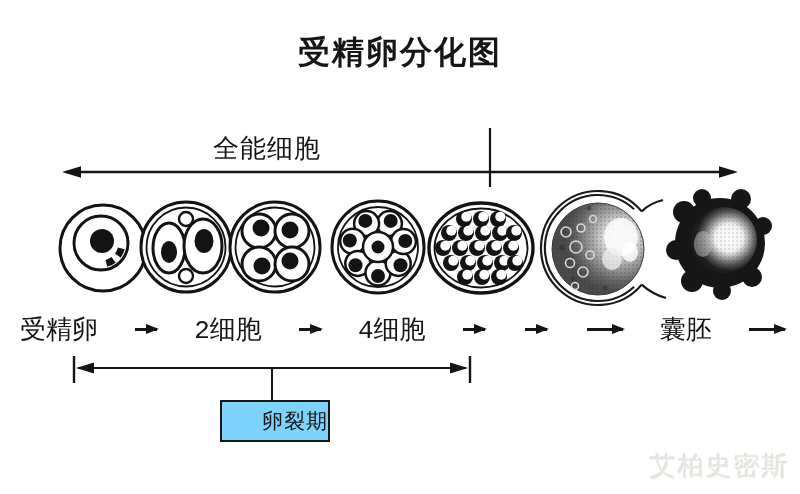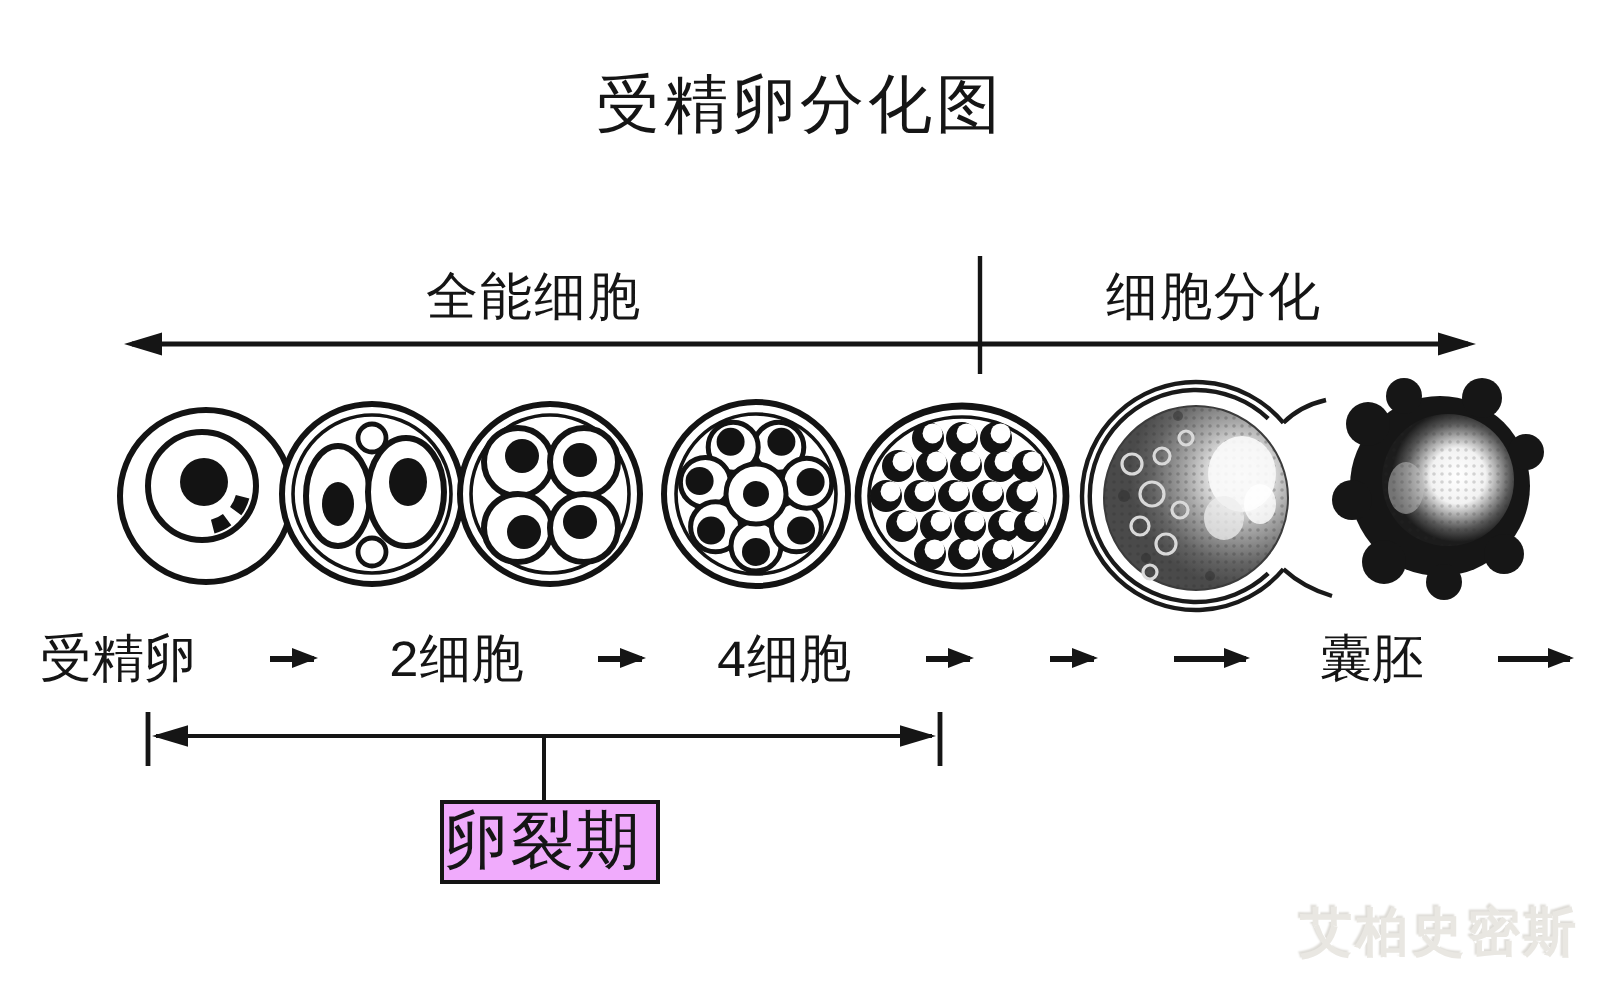--- a/index.html
+++ b/index.html
@@ -3,21 +3,21 @@
 <meta charset="utf-8">
 <style>
   html,body { margin:0; padding:0; background:#ffffff; }
   .page {
     position:relative; width:800px; height:494px; background:#ffffff;
     overflow:hidden; font-family:"Liberation Serif","DejaVu Serif",serif; color:#151515;
   }
   .title {
     position:absolute; top:31px; left:0; width:100%; text-align:center;
     font-family:"DejaVu Sans","Liberation Sans",sans-serif;
-    font-size:32px; font-weight:normal; letter-spacing:2px;
+    font-size:32px; font-weight:bold; letter-spacing:2px;
   }
   .axis-label {
     position:absolute; top:131px; width:220px; text-align:center;
     font-size:26px; letter-spacing:1px; white-space:nowrap;
   }
   .axis-label.left  { left:157px; }
   .axis-label.right { left:497px; }
   svg.diagram { position:absolute; left:0; top:0; }
   .stage-row {
     position:absolute; left:20px; top:312px; width:768px;
@@ -28,39 +28,38 @@
   .farrow { position:relative; height:2.4px; background:#151515; margin:0 3px; flex:none; }
   .farrow::after {
     content:""; position:absolute; right:-2px; top:50%; transform:translateY(-50%);
     width:0; height:0; border-left:13px solid #151515;
     border-top:5.5px solid transparent; border-bottom:5.5px solid transparent;
   }
   .farrow.short { width:22px; }
   .farrow.long  { width:36px; }
   .cleavage-box {
     position:absolute; left:220px; top:400px; width:106px; height:38px;
-    border:2px solid #151515; display:flex; align-items:center; justify-content:flex-start;
-    font-size:32px; letter-spacing:1px; background:#f0abfc;
+    border:2px solid #151515; display:flex; align-items:center; justify-content:flex-end;
+    font-size:21px; letter-spacing:1px; background:#7dd3fc;
   }
   .watermark {
     position:absolute; right:10px; bottom:10px;
     font-family:"DejaVu Sans","Liberation Sans",sans-serif;
-    font-size:26px; font-weight:bold; letter-spacing:2px;
+    font-size:26px; font-weight:normal; letter-spacing:2px;
     color:#e9e7e2; text-shadow:1px 1px 0 #ffffff, -1px -1px 1px #dedcd7;
   }
 </style>
 </head>
 <body>
 
 <div class="page">
 
   <div class="title">受精卵分化图</div>
 
   <div class="axis-label left">全能细胞</div>
-  <div class="axis-label right">细胞分化</div>
 
   <svg class="diagram" width="800" height="494" viewBox="0 0 800 494" xmlns="http://www.w3.org/2000/svg">
     <defs>
       <g id="mc">
         <circle r="8" fill="#131313"></circle>
         <circle cx="2.3" cy="-2.3" r="5" fill="#ffffff"></circle>
       </g>
       <pattern id="ht" width="4" height="4" patternUnits="userSpaceOnUse">
         <circle cx="1" cy="1" r="0.9" fill="#2b2b2b"></circle>
       </pattern>

